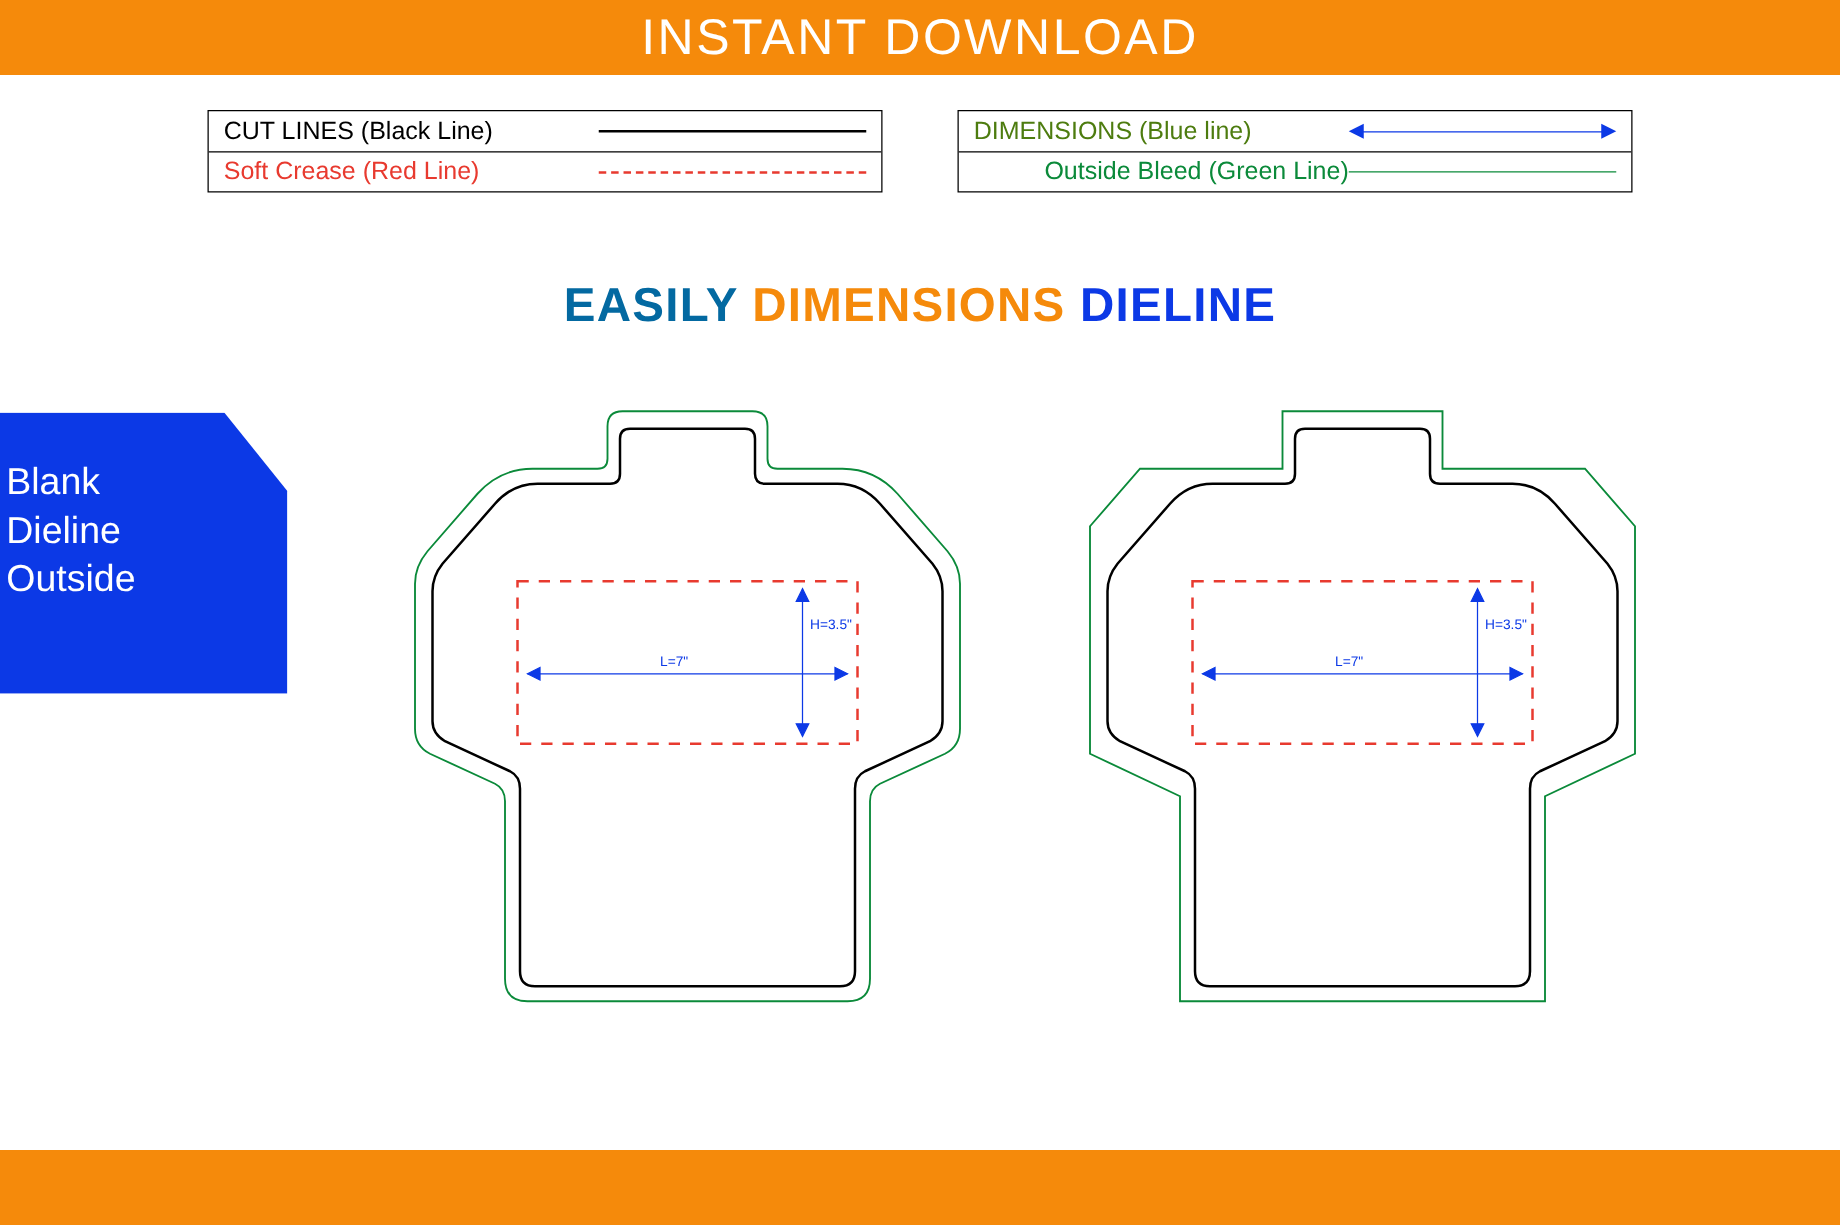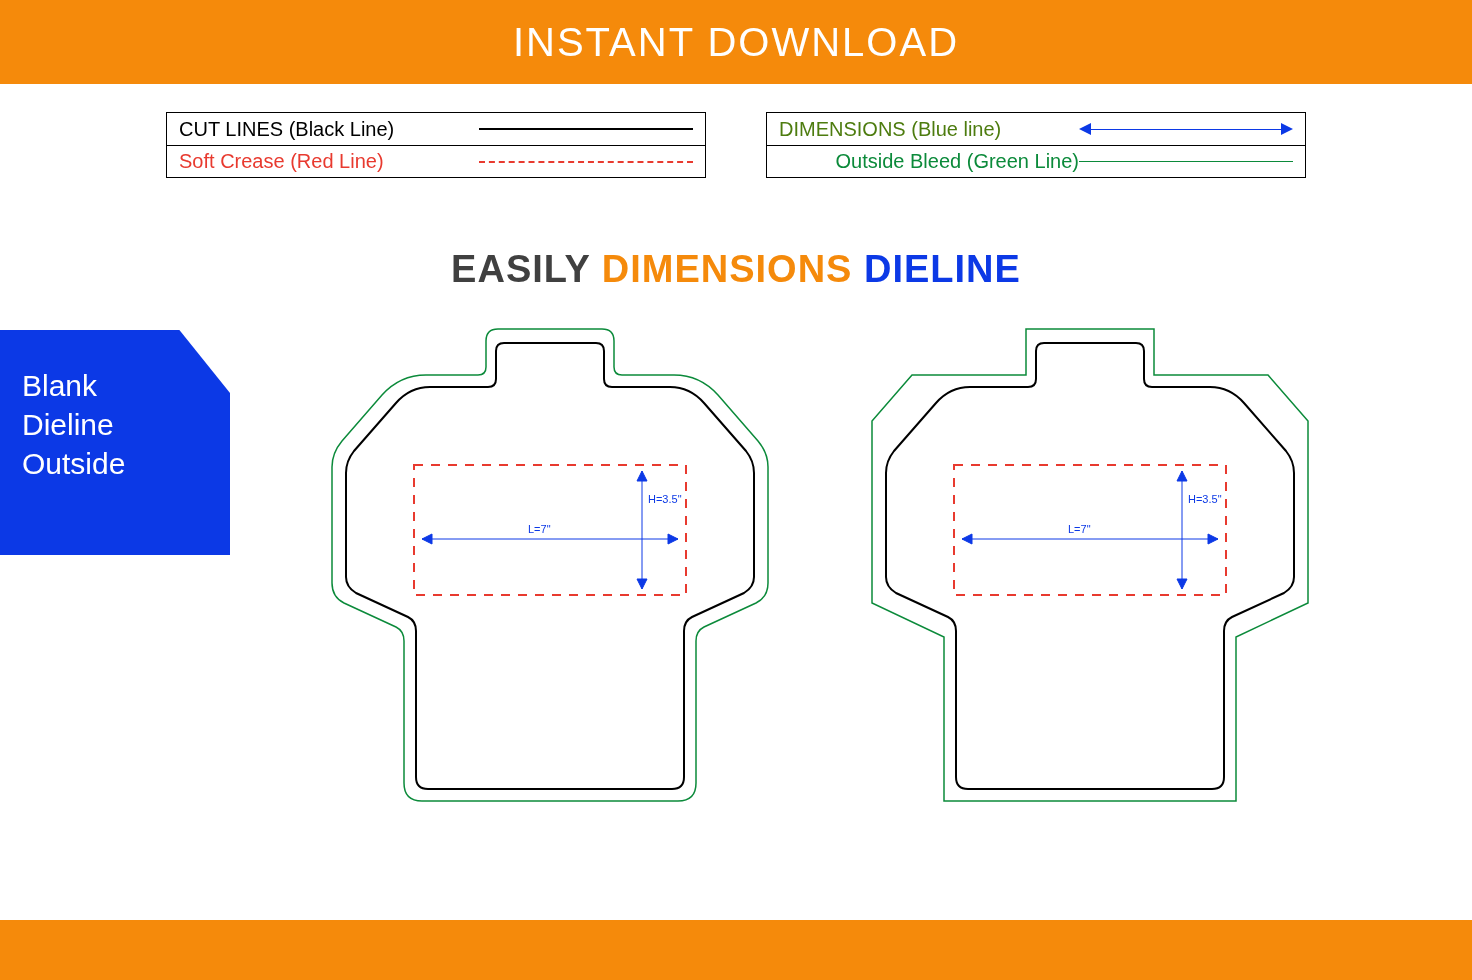--- a/index.html
+++ b/index.html
@@ -6,21 +6,21 @@
   body {
     width: 1472px;
     height: 980px;
     background: #ffffff;
     font-family: Arial, Helvetica, sans-serif;
     position: relative;
     overflow: hidden;
   }
   .top-banner {
     width: 100%;
-    height: 84px;
+    height: 60px;
     background: #f58a0b;
     display: flex;
     align-items: center;
     justify-content: center;
   }
   .top-banner-text {
     color: #ffffff;
     font-size: 40px;
     font-weight: 500;
     letter-spacing: 2px;
@@ -103,35 +103,35 @@
   .c-blue  { color: #4d7c0f; }
   .c-green { color: #0b8a3a; text-align: right; }
 
   .subtitle {
     text-align: center;
     font-size: 38px;
     font-weight: 700;
     letter-spacing: 1px;
     margin-top: 70px;
   }
-  .subtitle .w1 { color: #404040; }
+  .subtitle .w1 { color: #0369a1; }
   .subtitle .w2 { color: #f58a0b; }
   .subtitle .w3 { color: #0c39e6; }
 
   .side-badge {
     position: absolute;
     left: 0;
     top: 330px;
     width: 230px;
     height: 225px;
     background: #0c39e6;
     color: #fff;
     font-size: 30px;
     line-height: 1.3;
-    padding: 36px 22px;
+    padding: 36px 5px;
     clip-path: polygon(0 0, 78% 0, 100% 28%, 100% 100%, 0 100%);
   }
 
   .diagrams {
     position: absolute;
     left: 330px;
     top: 325px;
     display: flex;
     gap: 100px;
   }

